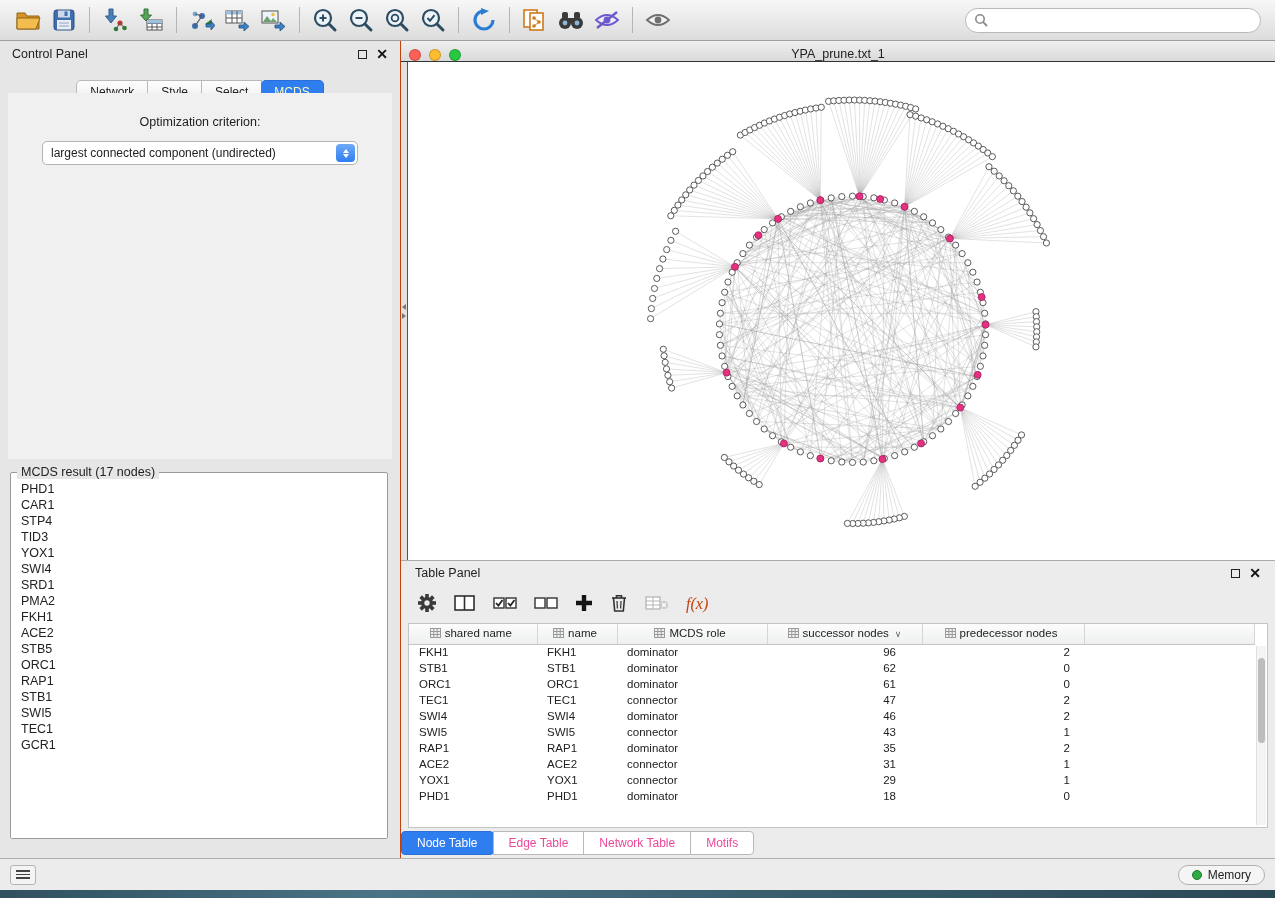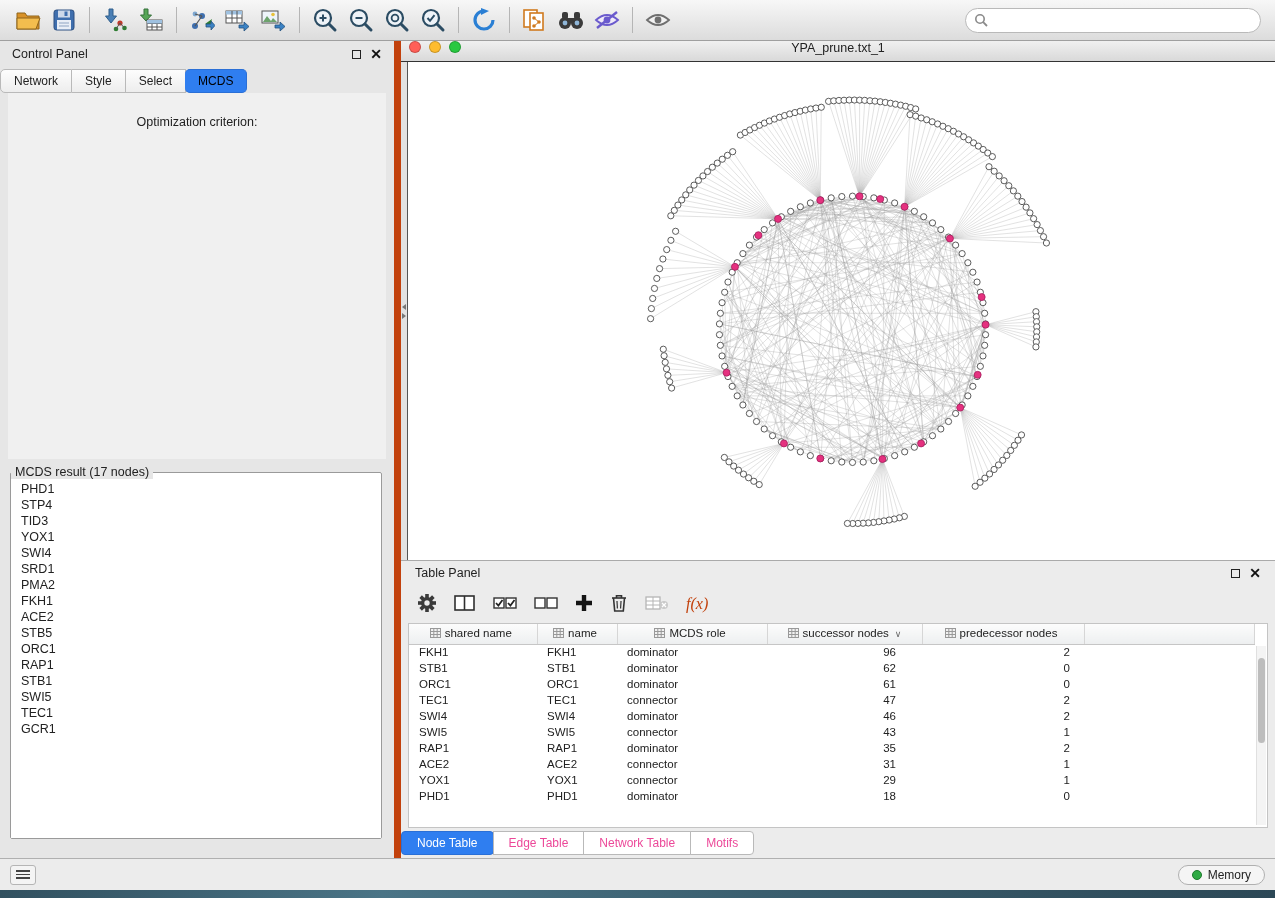--- a/index.html
+++ b/index.html
@@ -10,48 +10,48 @@
 .toolbar{height:41px;background:linear-gradient(#f7f7f7,#dcdcdc);border-bottom:1px solid #9f9f9f;display:flex;align-items:center;padding:0 10px;}
 .tb-btn{width:36px;height:32px;display:flex;align-items:center;justify-content:center;border-radius:4px;}
 .tb-sep{width:1px;height:26px;background:#b5b5b5;margin:0 7px;}
 .search-wrap{margin-left:auto;display:flex;align-items:center;background:#fff;border:1px solid #b9b9b9;border-radius:13px;height:25px;width:296px;padding:0 8px;margin-right:4px;}
 .search-wrap input{border:none;outline:none;flex:1;font-size:12px;font-family:"Liberation Sans",sans-serif;background:transparent;margin-left:5px;}
 
 
 .main{display:flex;height:817px;}
 
 
-.control-panel{width:401px;background:#e6e6e6;border-right:7px solid #c2410c;position:relative;}
+.control-panel{width:401px;background:#e6e6e6;border-right:1px solid #c2410c;position:relative;}
 .cp-header{height:26px;display:flex;align-items:center;padding:0 12px;font-size:12.5px;}
 .win-btns{margin-left:auto;display:flex;gap:9px;align-items:center;}
 .winbox{width:9px;height:9px;border:1.4px solid #222;display:inline-block;}
 .winx{font-size:14px;font-weight:bold;line-height:10px;color:#111;}
-.cp-tabs{display:flex;margin-top:2px;}
+.cp-tabs{display:flex;justify-content:center;margin-top:13px;}
 .cp-tab{font-size:12px;padding:4px 13px;background:linear-gradient(#fdfdfd,#ededed);border:1px solid #b9b9b9;border-left:none;color:#222;cursor:default;}
 .cp-tab:first-child{border-left:1px solid #b9b9b9;border-radius:5px 0 0 5px;}
 .cp-tab:last-child{border-radius:0 5px 5px 0;}
-.cp-tab.active{background:#2f7ef0;color:#000000;border-color:#2a6fd6;border-radius:5px;margin-left:-1px;}
+.cp-tab.active{background:#2f7ef0;color:#fef9c3;border-color:#2a6fd6;border-radius:5px;margin-left:-1px;}
 .cp-inner{position:absolute;top:52px;left:8px;right:8px;height:366px;background:#f0f0f0;}
 .opt-label{text-align:center;margin-top:22px;font-size:12.5px;}
 .combo{width:316px;height:24px;margin:12px auto 0;background:#fff;border:1px solid #b3b3b3;border-radius:5px;display:flex;align-items:center;padding-left:8px;position:relative;font-size:12px;}
 .combo .stepper{position:absolute;right:2px;top:2px;width:19px;height:18px;border-radius:4px;background:linear-gradient(#6fa9f9,#2f7ef0);display:flex;flex-direction:column;align-items:center;justify-content:center;gap:1px;}
 .tri-up{width:0;height:0;border-left:3.5px solid transparent;border-right:3.5px solid transparent;border-bottom:4.5px solid #fff;}
 .tri-dn{width:0;height:0;border-left:3.5px solid transparent;border-right:3.5px solid transparent;border-top:4.5px solid #fff;}
 .btn-row{display:flex;justify-content:center;gap:14px;margin-top:16px;}
 .mac-btn{font-size:12.5px;font-family:"Liberation Sans",sans-serif;padding:3px 14px;background:linear-gradient(#ffffff,#f0f0f0);border:1px solid #b5b5b5;border-radius:5px;color:#222;}
 .mac-btn.focused{border-color:#2f7ef0;box-shadow:0 0 0 3px rgba(47,126,240,.38);}
 fieldset.mcds{position:absolute;top:424px;left:10px;right:12px;height:374px;border:1px solid #9a9a9a;border-radius:2px;background:#fff;}
-fieldset.mcds legend{font-size:12.5px;padding:0 4px;background:#e6e6e6;color:#222;}
+fieldset.mcds legend{font-size:12.5px;margin-left:6px;padding:0 4px;background:#e6e6e6;color:#222;}
 .mcds-list{height:100%;padding:2px 10px;overflow:hidden;background:#fff;}
 .mcds-node{font-size:12.5px;line-height:16px;}
 
 
 .right{flex:1;display:flex;flex-direction:column;width:874px;}
 .net-window{height:519px;display:flex;flex-direction:column;}
-.net-titlebar{height:22px;background:linear-gradient(#f0f0f0,#d9d9d9);border-bottom:1px solid #333;display:flex;align-items:flex-start;position:relative;padding:0 8px;}
+.net-titlebar{height:22px;background:linear-gradient(#f0f0f0,#d9d9d9);border-bottom:1px solid #333;display:flex;align-items:flex-end;position:relative;padding:0 8px;}
 .tl{width:12px;height:12px;border-radius:50%;margin-right:8px;border:0.5px solid rgba(0,0,0,.2);}
 .tl.red{background:#ff5f57;}.tl.yel{background:#febc2e;}.tl.grn{background:#28c840;}
 .net-title{position:absolute;left:0;right:0;text-align:center;font-size:12.5px;color:#222;pointer-events:none;}
 .net-body{flex:1;display:flex;}
 .v-gutter{width:7px;background:#e2e2e2;border-right:1px solid #555;display:flex;flex-direction:column;align-items:center;justify-content:center;gap:3px;}
 .g-arrow{width:0;height:0;border-top:3px solid transparent;border-bottom:3px solid transparent;}
 .g-left{border-right:4px solid #777;}
 .g-right{border-left:4px solid #777;}
 .net-canvas{flex:1;background:#fff;}
 .net-canvas svg{display:block;width:100%;height:100%;}
@@ -253,25 +253,33 @@
       </span>
     </div>
     <div class="cp-tabs">
         <div class="cp-tab">Network</div>
         <div class="cp-tab">Style</div>
         <div class="cp-tab">Select</div>
         <div class="cp-tab active">MCDS</div>
       </div>
     <div class="cp-inner">
       <div class="opt-label">Optimization criterion:</div>
+      <div class="combo">
+        <span>largest connected component (undirected)</span>
+        <span class="stepper">
+            <span class="tri-up"></span>
+            <span class="tri-dn"></span>
+          </span>
+      </div>
     </div>
     <fieldset class="mcds">
       <legend>MCDS result (17 nodes)</legend>
       <div class="mcds-list">
           <div class="mcds-node">PHD1</div>
+          <div class="mcds-node">CAR1</div>
           <div class="mcds-node">STP4</div>
           <div class="mcds-node">TID3</div>
           <div class="mcds-node">YOX1</div>
           <div class="mcds-node">SWI4</div>
           <div class="mcds-node">SRD1</div>
           <div class="mcds-node">PMA2</div>
           <div class="mcds-node">FKH1</div>
           <div class="mcds-node">ACE2</div>
           <div class="mcds-node">STB5</div>
           <div class="mcds-node">ORC1</div>

